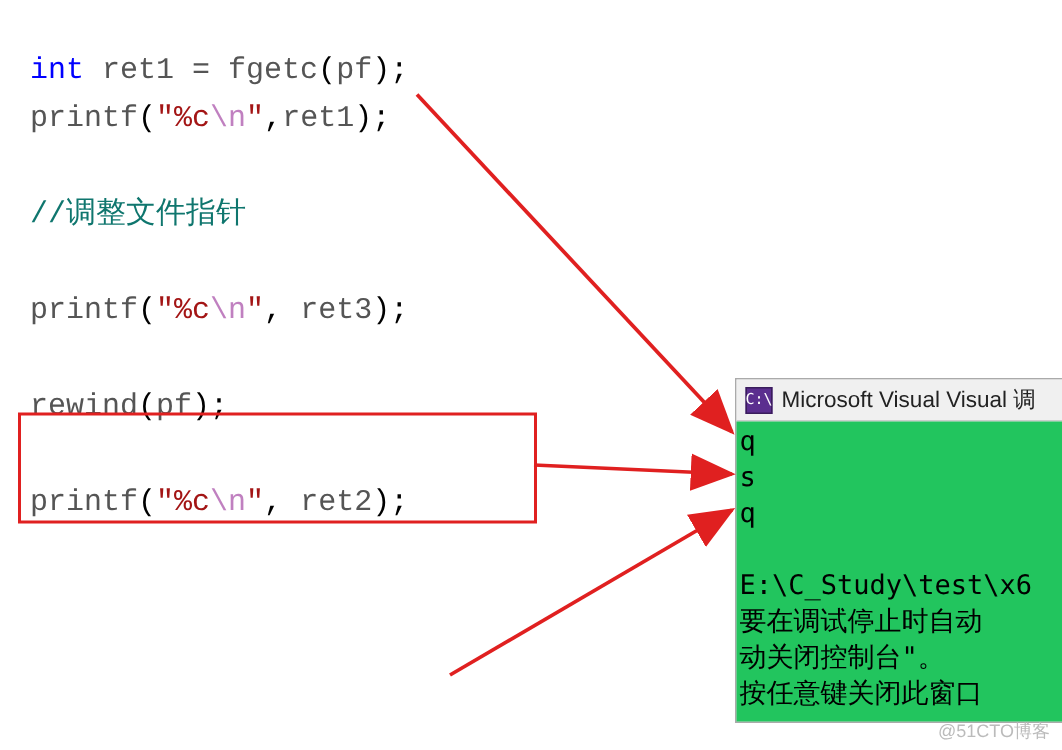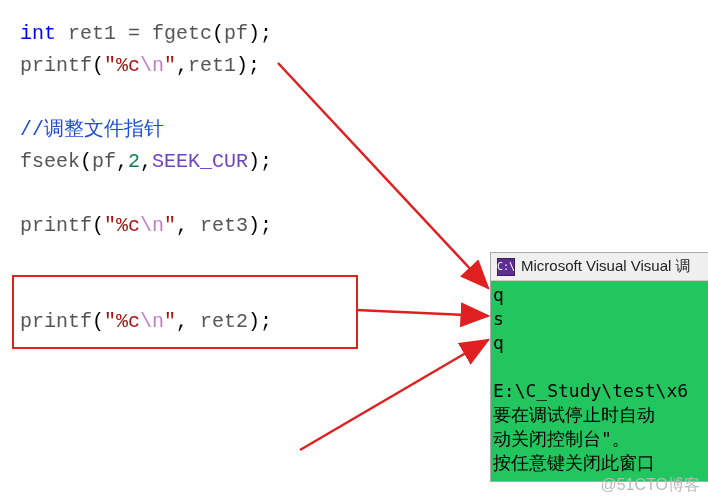--- a/index.html
+++ b/index.html
@@ -9,32 +9,32 @@
     height: 500px;
     font-family: Consolas, "Courier New", monospace;
     font-size: 20px;
     background: #fff;
     position: relative;
     overflow: hidden;
   }
   .code-area {
     position: absolute;
     left: 20px;
-    top: 18px;
+    top: 32px;
     line-height: 32px;
   }
   .code-line {
     white-space: pre;
   }
   .kw { color: #0000ff; }
   .ident { color: #555555; }
   .paren { color: #000; }
   .str { color: #a31515; }
   .esc { color: #c080c0; }
-  .comment { color: #1d4ed8; }
+  .comment { color: #0f766e; }
   .num { color: #0d8050; }
   .macro { color: #6f42c1; }
   .red-box {
     position: absolute;
     left: 12px;
     top: 275px;
     width: 342px;
     height: 70px;
     border: 2px solid #e02020;
     pointer-events: none;
@@ -77,43 +77,43 @@
     font-size: 18px;
     line-height: 24px;
     white-space: pre;
     color: #000;
     background: #22c55e;
   }
   .watermark {
     position: absolute;
     right: 8px;
     bottom: 4px;
-    font-size: 16px;
+    font-size: 12px;
     color: #bbb;
     font-family: sans-serif;
   }
   svg.arrows {
     position: absolute;
     left: 0;
     top: 0;
     pointer-events: none;
   }
 </style>
 </head>
 <body>
 
 <div class="code-area">
   <div class="code-line"><span class="kw">int</span> <span class="ident">ret1</span><span class="ident"> = </span><span class="ident">fgetc</span><span class="paren">(</span><span class="ident">pf</span><span class="paren">);</span></div>
   <div class="code-line"><span class="ident">printf</span><span class="paren">(</span><span class="str">"%c</span><span class="esc">\n</span><span class="str">"</span><span class="paren">,</span><span class="ident">ret1</span><span class="paren">);</span></div>
   <div class="code-line"> </div>
   <div class="code-line"><span class="comment">//调整文件指针</span></div>
-  <div class="code-line"><span class="ident">fseek</span><span class="paren">(</span><span class="ident">pf</span><span class="paren">,</span><span class="num">2</span><span class="paren">,</span><span class="macro">SEEK_CUR</span><span class="paren">);</span></div>
   <div class="code-line"> </div>
   <div class="code-line"><span class="ident">printf</span><span class="paren">(</span><span class="str">"%c</span><span class="esc">\n</span><span class="str">"</span><span class="paren">, </span><span class="ident">ret3</span><span class="paren">);</span></div>
   <div class="code-line"> </div>
+  <div class="code-line"><span class="ident">rewind</span><span class="paren">(</span><span class="ident">pf</span><span class="paren">);</span></div>
   <div class="code-line"> </div>
   <div class="code-line"><span class="ident">printf</span><span class="paren">(</span><span class="str">"%c</span><span class="esc">\n</span><span class="str">"</span><span class="paren">, </span><span class="ident">ret2</span><span class="paren">);</span></div>
 </div>
 
 <div class="red-box"></div>
 
 <div class="console">
   <div class="console-title">
     <span class="title-icon">C:\</span>
     <span>Microsoft Visual Visual 调</span>

